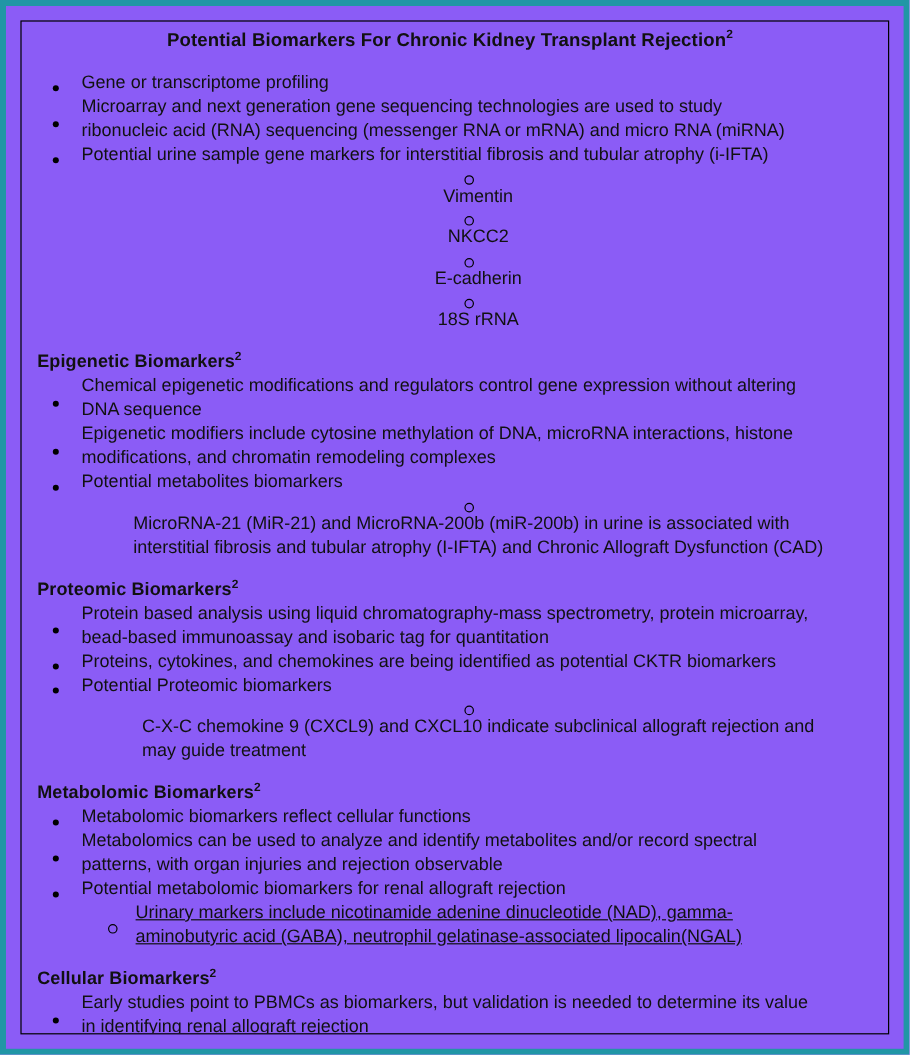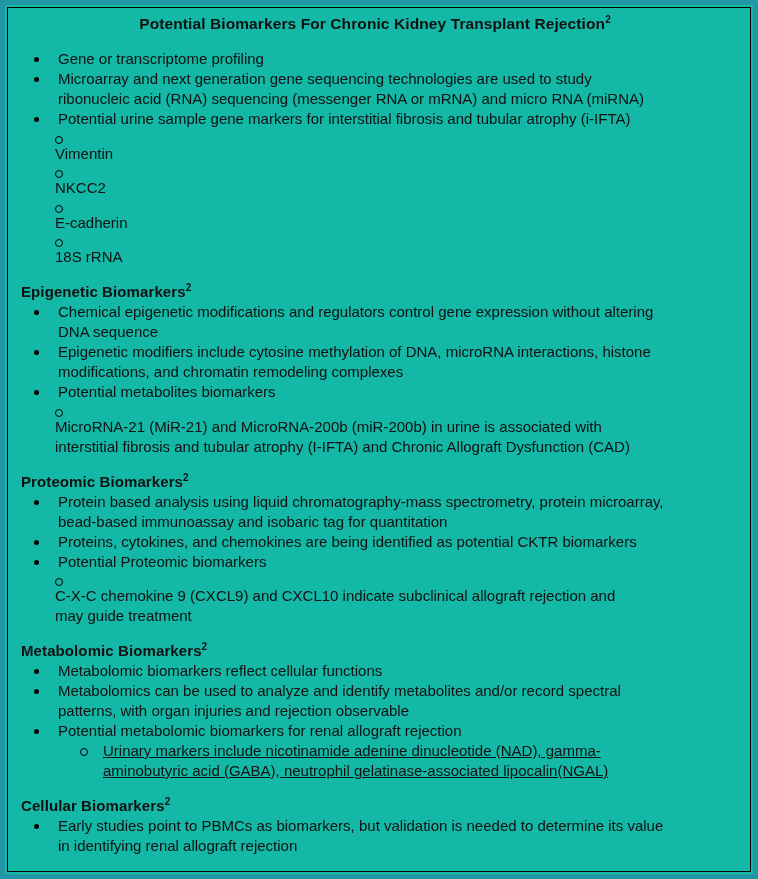--- a/index.html
+++ b/index.html
@@ -7,22 +7,22 @@
   body {
     width: 758px; height: 879px;
     font-family: "Liberation Sans", sans-serif;
     color: var(--ink);
     overflow: hidden;
   }
   .outer-frame {
     box-sizing: border-box;
     width: 758px; height: 879px;
     border: 5px solid var(--accent);
-    padding: 2px;
-    background: #14b8a6;
+    padding: 12px;
+    background: #8b5cf6;
   }
   .inner-frame {
     box-sizing: border-box;
     width: 100%; height: 100%;
     border: 1px solid #000000;
     padding: 6px 8px 0 0;
     overflow: hidden;
   }
   .doc-title {
     text-align: center;
@@ -35,21 +35,21 @@
   .section { margin-top: 15px; }
   .heading {
     font-weight: 700;
     font-size: 15px;
     line-height: 20px;
     padding-left: 13px;
     letter-spacing: 0.1px;
   }
   .li {
     display: flex;
-    align-items: flex-start;
+    align-items: center;
     font-size: 15px;
     line-height: 20px;
   }
   .li .marker { flex: none; display: flex; }
   .l1 { padding-left: 26px; }
   .l1 .marker { width: 24px; }
   .l2 { padding-left: 47px; flex-direction: column; }
   .l2 .marker { width: 23px; }
   .l3 { padding-left: 72px; text-decoration: underline; }
   .l3 .marker { width: 23px; }

